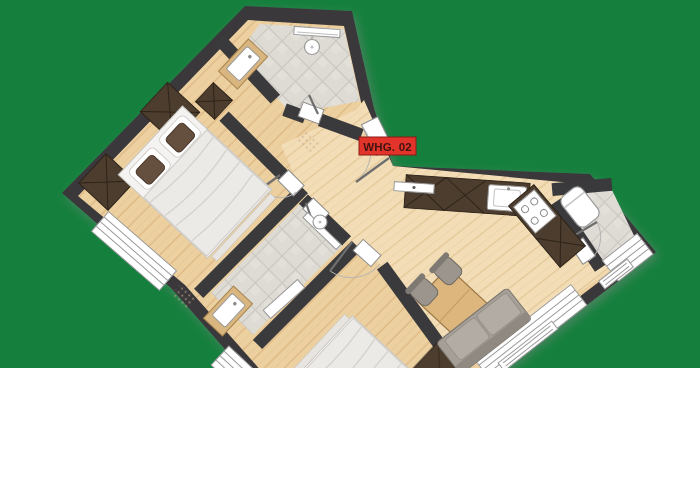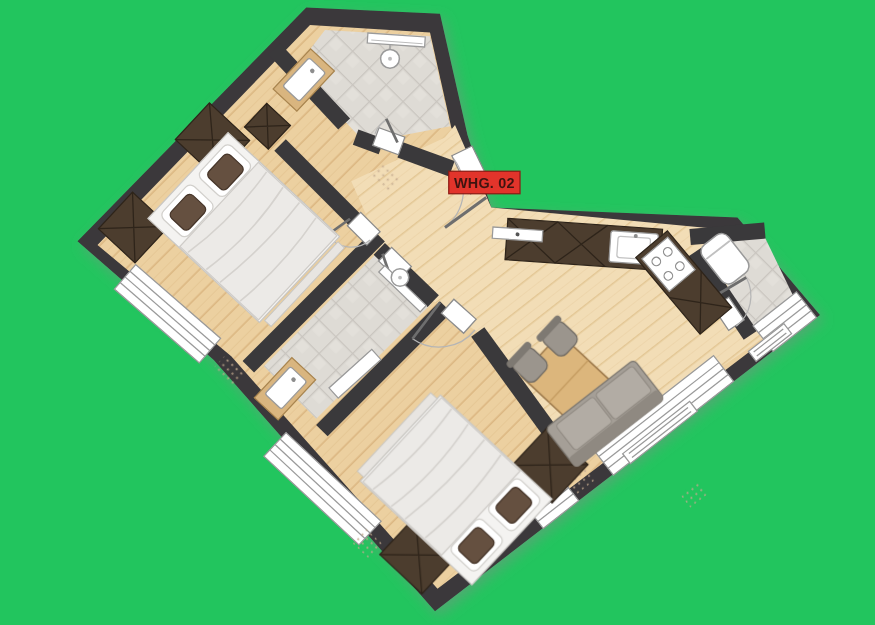--- a/index.html
+++ b/index.html
@@ -1,16 +1,16 @@
 <!DOCTYPE html>
 <html><head>
 <meta charset="utf-8">
 <style>
   html,body{margin:0;padding:0;background:#ffffff;}
-  #stage{position:relative;width:700px;height:500px;background:#22c55e;overflow:hidden;
+  #stage{position:relative;width:700px;height:368px;background:#15803d;overflow:hidden;
          font-family:"Liberation Sans", sans-serif;}
   svg{position:absolute;left:0;top:0;}
   text.unit-label{font-family:"Liberation Sans", sans-serif;font-weight:bold;font-size:11.5px;letter-spacing:0.2px;}
 </style>
 </head>
 <body>
 
 <div id="stage">
 <svg width="700" height="500" viewBox="0 0 700 500">
   <defs>

